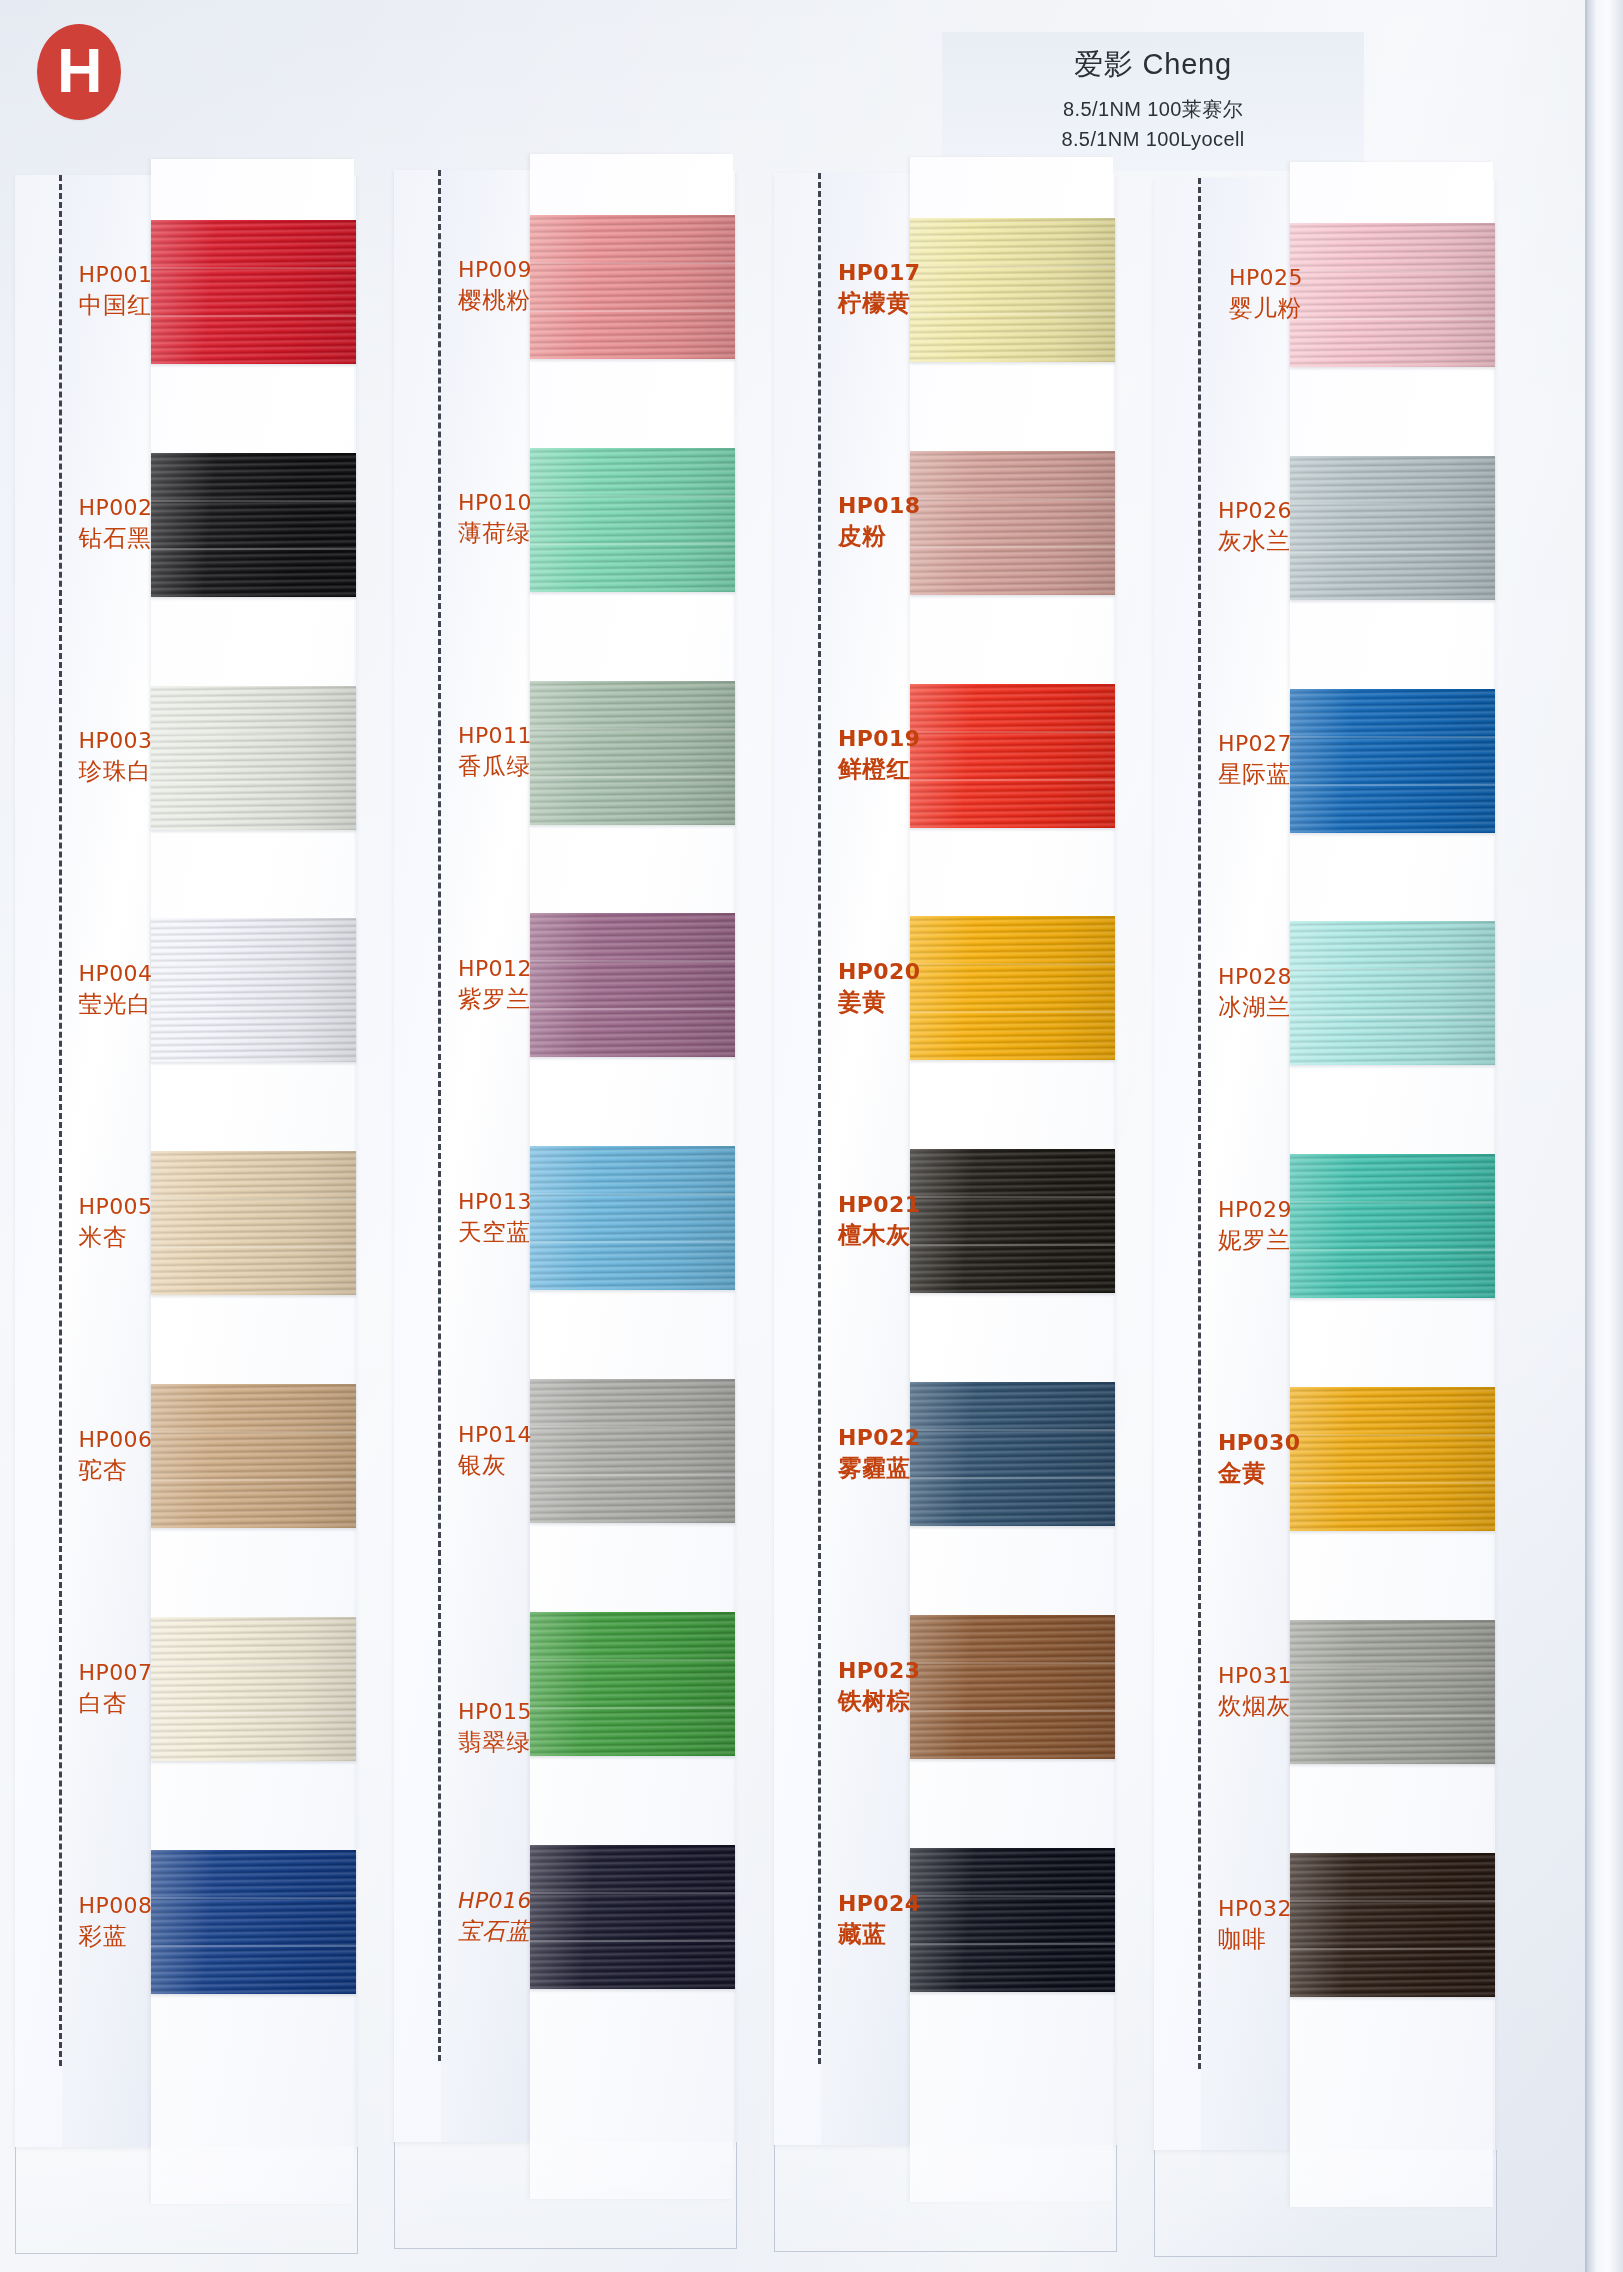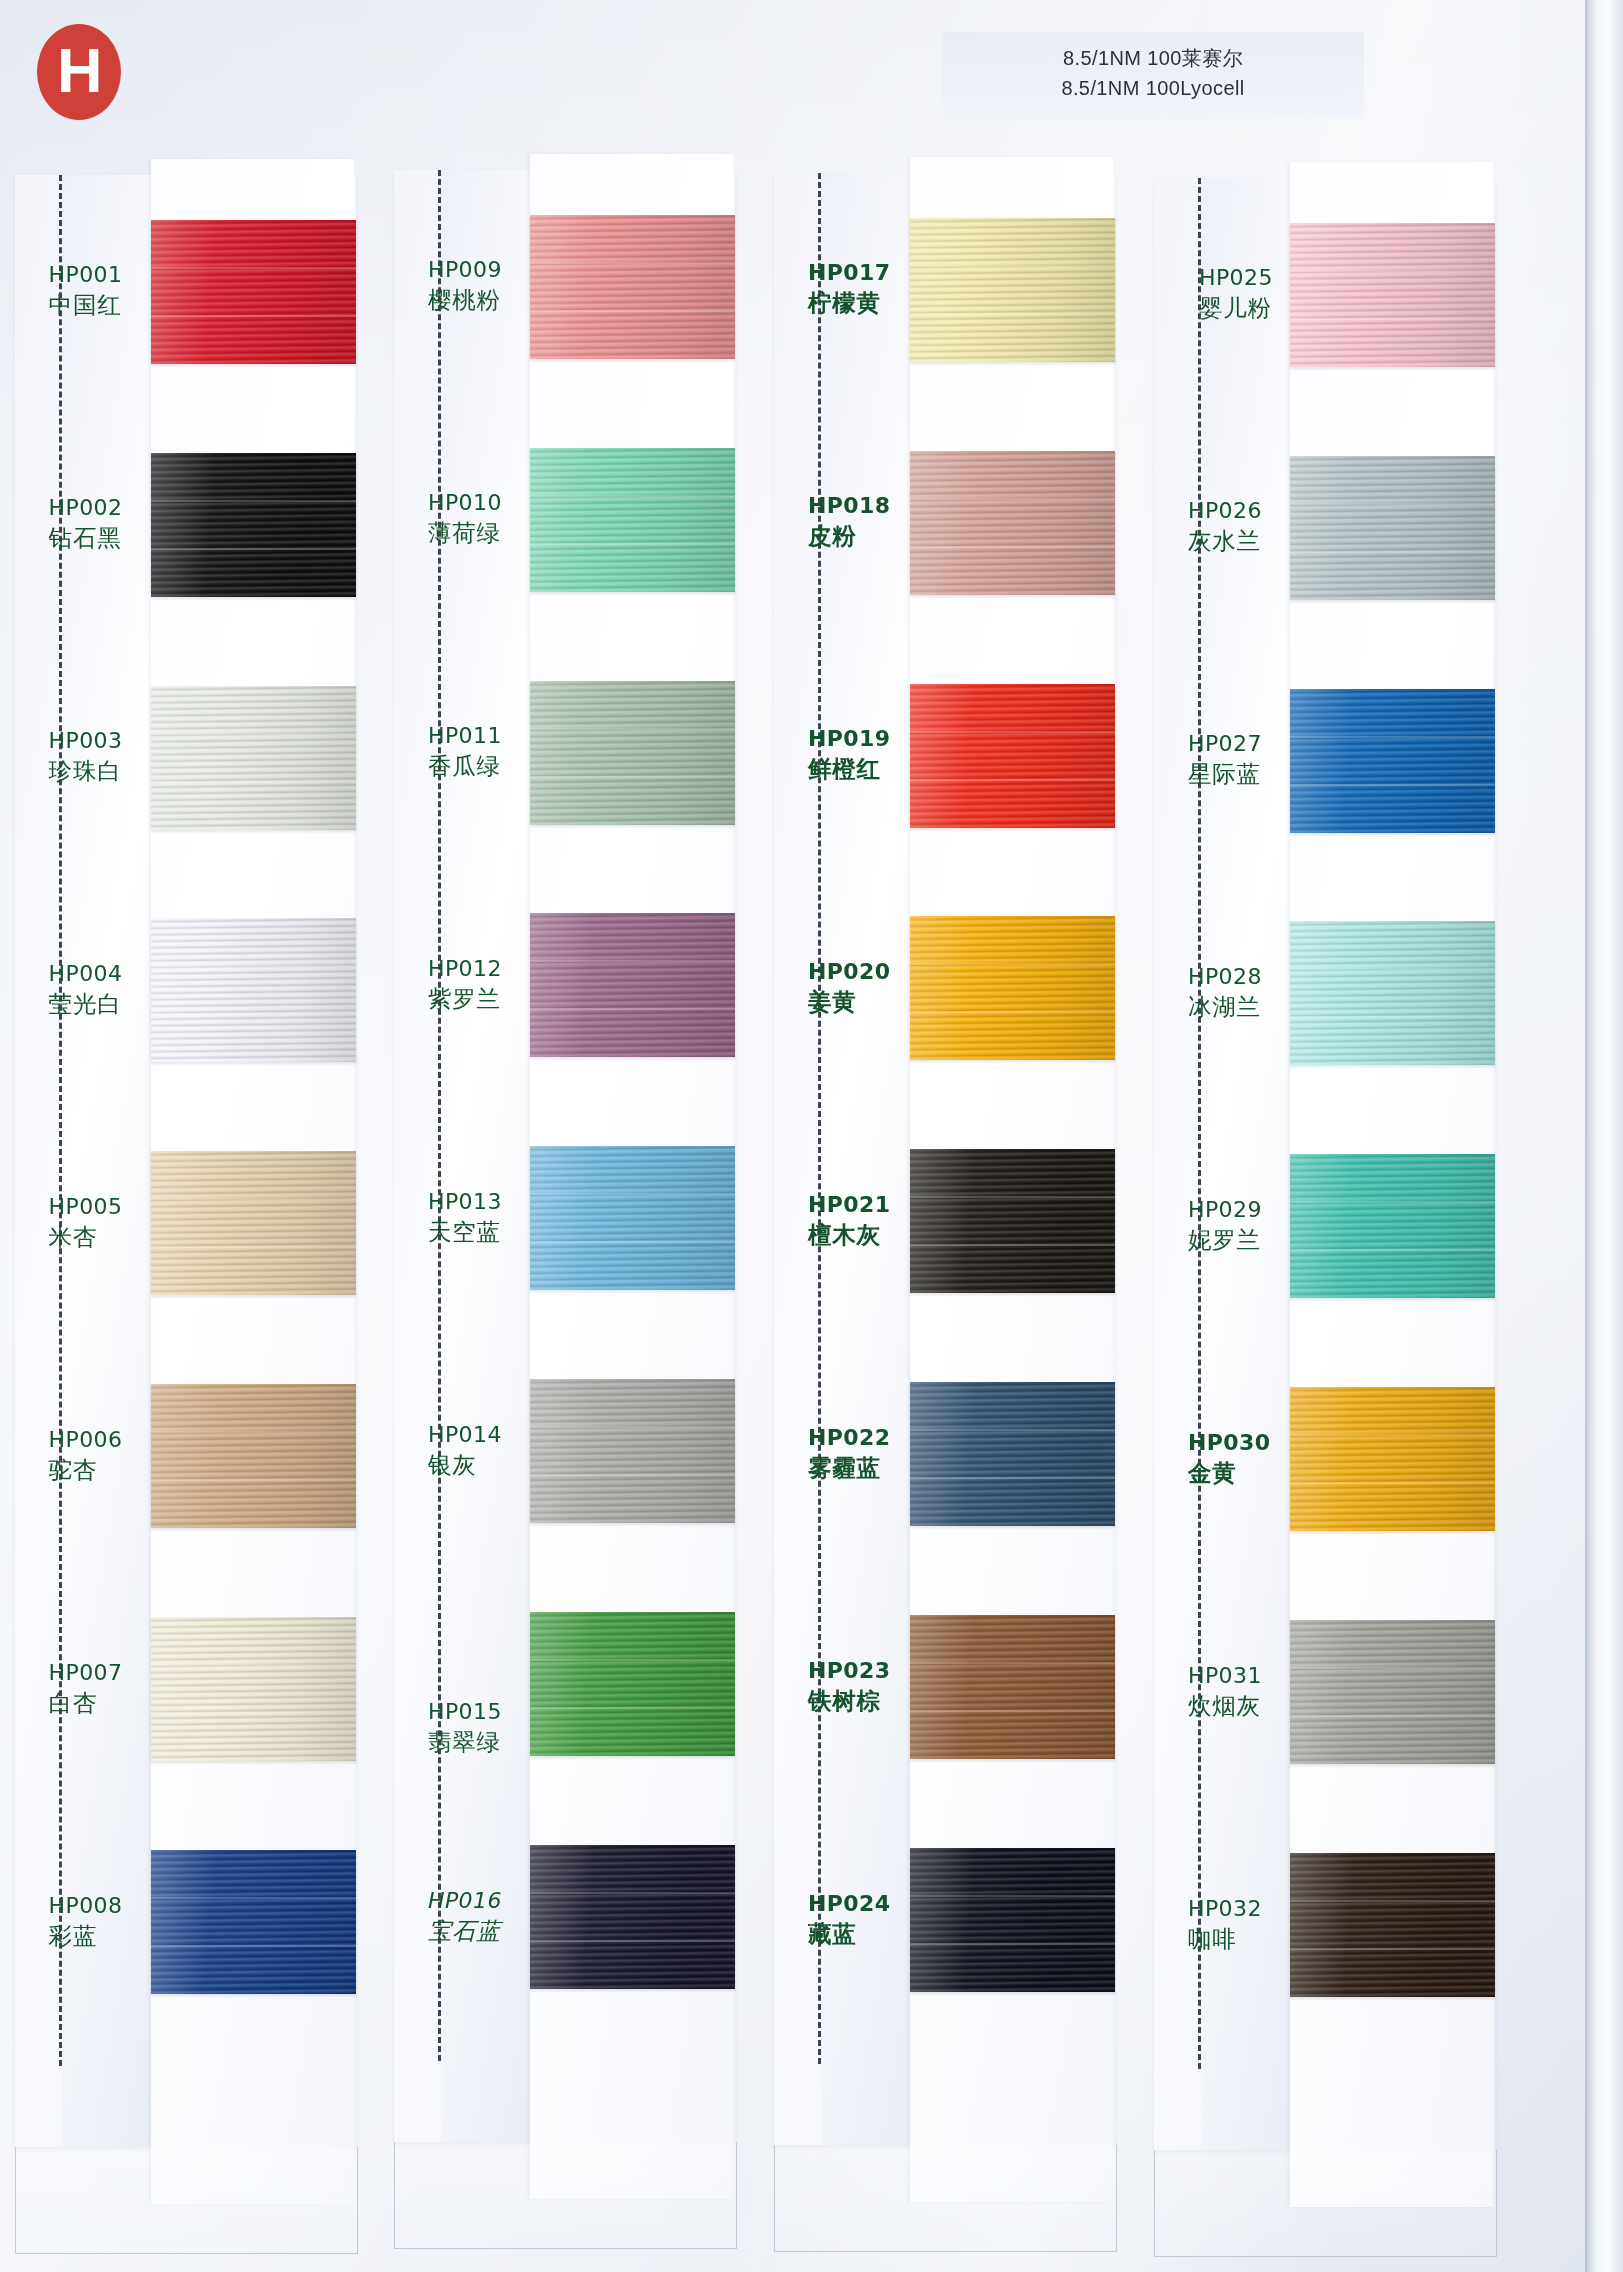--- a/index.html
+++ b/index.html
@@ -117,22 +117,22 @@
     position:absolute;inset:0;
     background:linear-gradient(95deg,rgba(255,255,255,.26) 0%,rgba(255,255,255,.04) 30%,rgba(0,0,0,.05) 72%,rgba(0,0,0,.12) 100%);
   }
   .swatch .band{
     position:absolute;left:0;right:0;height:2.4px;
     background:rgba(255,255,255,.22);
   }
 
   
   .label{
-    position:absolute;left:34px;width:187px;
-    color:#14532d;z-index:6;
+    position:absolute;left:64px;width:187px;
+    color:#c2410c;z-index:6;
     font-family:"DejaVu Sans","Liberation Sans",sans-serif;
     pointer-events:none;
   }
   .label .code{font-size:22px;letter-spacing:0.4px;line-height:1.05;}
   .label .cname{font-size:23.5px;letter-spacing:0.8px;line-height:1.05;margin-top:6.5px;}
 
   
   .tail{
     position:absolute;left:0;top:1972px;width:341px;height:106px;
     border-left:0.8px solid rgba(176,186,203,.75);
@@ -148,20 +148,21 @@
 <div class="binder-line"></div>
 <div class="binder-edge"></div>
 
 <div id="logo">
   <div class="logo-mark">
     <span>H</span>
   </div>
 </div>
 
 <div id="spec">
+  <div class="spec-title">爱影 Cheng</div>
   <div class="spec-line">8.5/1NM  100莱赛尔</div>
   <div class="spec-line">8.5/1NM  100Lyocell</div>
 </div>
 
 <div id="columns-root">
     <div class="column" style="left: 14.6px; top: 175px;">
       <div class="backing"></div>
       <div class="perf"></div>
       <div class="spine"></div>
       <div class="hanger"></div>

